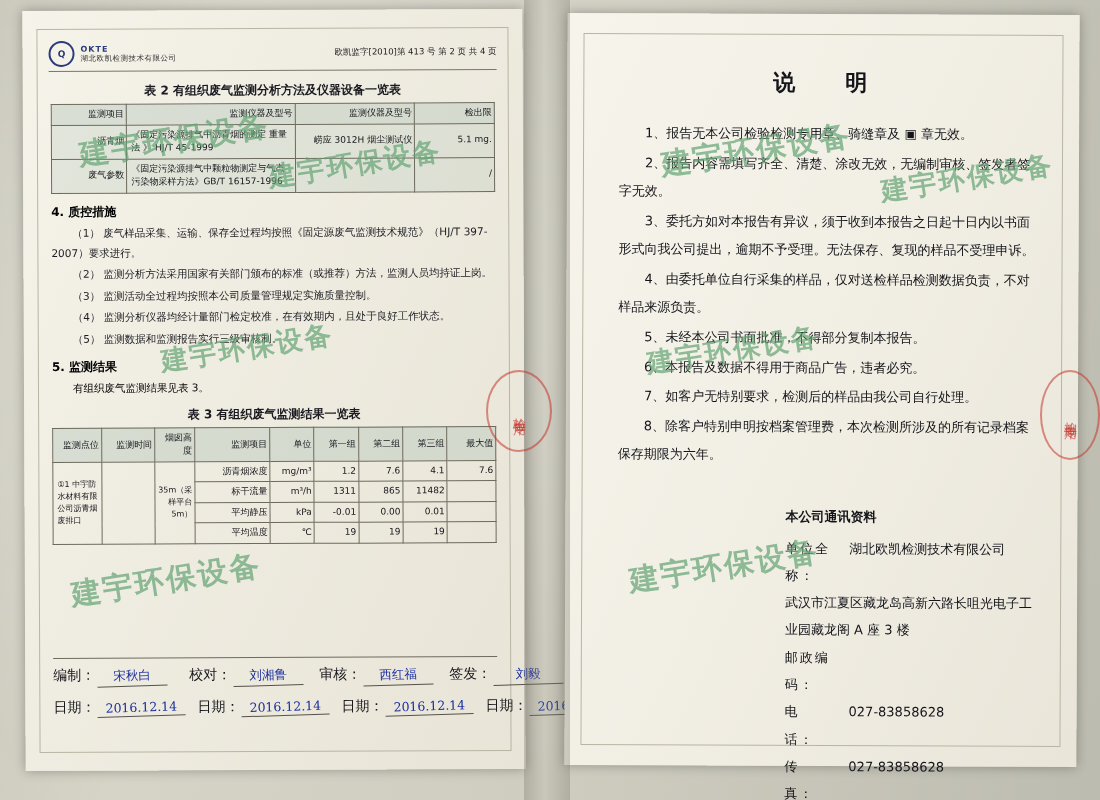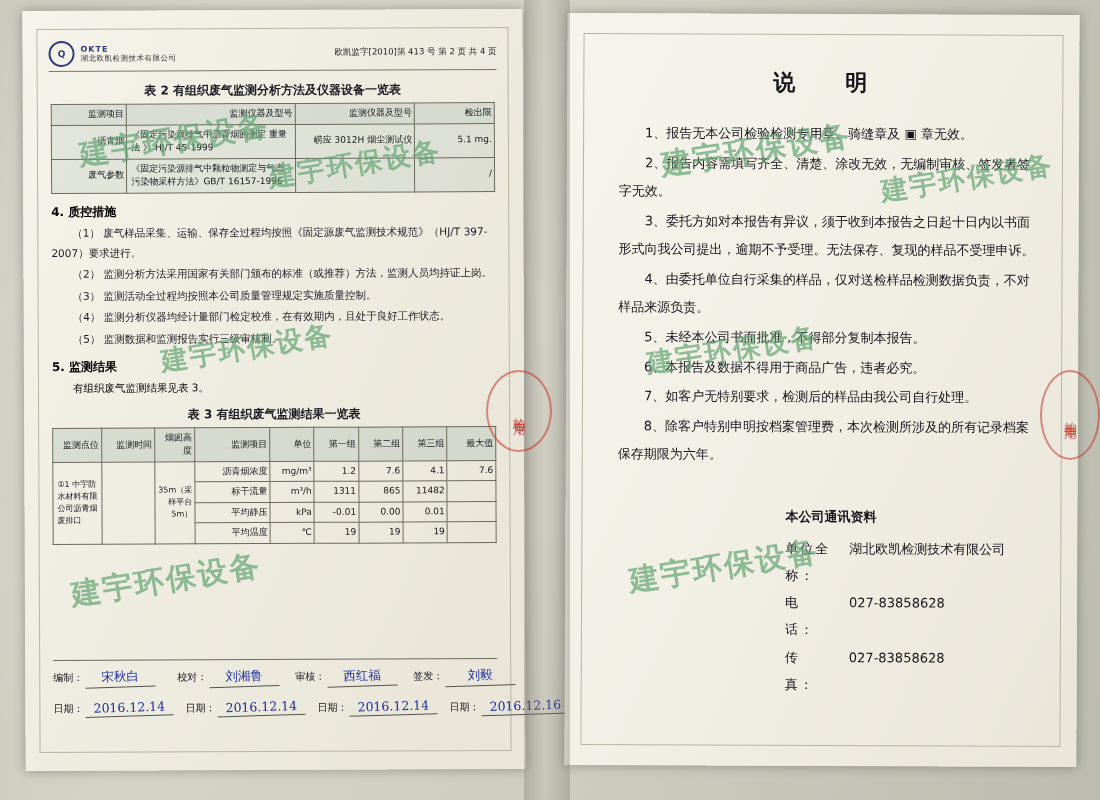--- a/index.html
+++ b/index.html
@@ -109,21 +109,21 @@
 
   
   .sig-area {
     position: absolute;
     left: 28px; right: 28px; bottom: 42px;
     border-top: 1px solid #6d6a5e;
     padding-top: 8px;
     font-size: 11px;
   }
   .sig-row { display: flex; align-items: baseline; gap: 2px; margin-bottom: 12px; }
-  .sig-label { font-size: 10px; color: #17171c; white-space: nowrap; }
+  .sig-label { font-size: 14px; color: #17171c; white-space: nowrap; }
   .hand {
     font-family: "DejaVu Serif", "Liberation Serif", serif;
     color: #1a2fa0;
     font-size: 12.5px;
     border-bottom: 1px solid #55524a;
     min-width: 62px;
     text-align: center;
     display: inline-block;
     padding: 0 4px 1px;
     transform: rotate(-1.5deg);
@@ -342,22 +342,24 @@
     <p class="rp-item">7、如客户无特别要求，检测后的样品由我公司自行处理。</p>
     <p class="rp-item">8、除客户特别申明按档案管理费，本次检测所涉及的所有记录档案保存期限为六年。</p>
 
     <div class="contact">
       <div class="ct-h">本公司通讯资料</div>
       <div class="ct-row">
         <span class="ct-k">单位全称：</span>
         <span class="ct-v">湖北欧凯检测技术有限公司</span>
       </div>
       <div class="ct-row">
-      </div>
-      <div class="ct-row">
+        <span class="ct-v">武汉市江夏区藏龙岛高新六路长咀光电子工业园藏龙阁 A 座 3 楼</span>
+      </div>
+      <div class="ct-row">
+        <span class="ct-k">邮政编码：</span>
       </div>
       <div class="ct-row">
         <span class="ct-k">电　　话：</span>
         <span class="ct-v">027-83858628</span>
       </div>
       <div class="ct-row">
         <span class="ct-k">传　　真：</span>
         <span class="ct-v">027-83858628</span>
       </div>
     </div>

